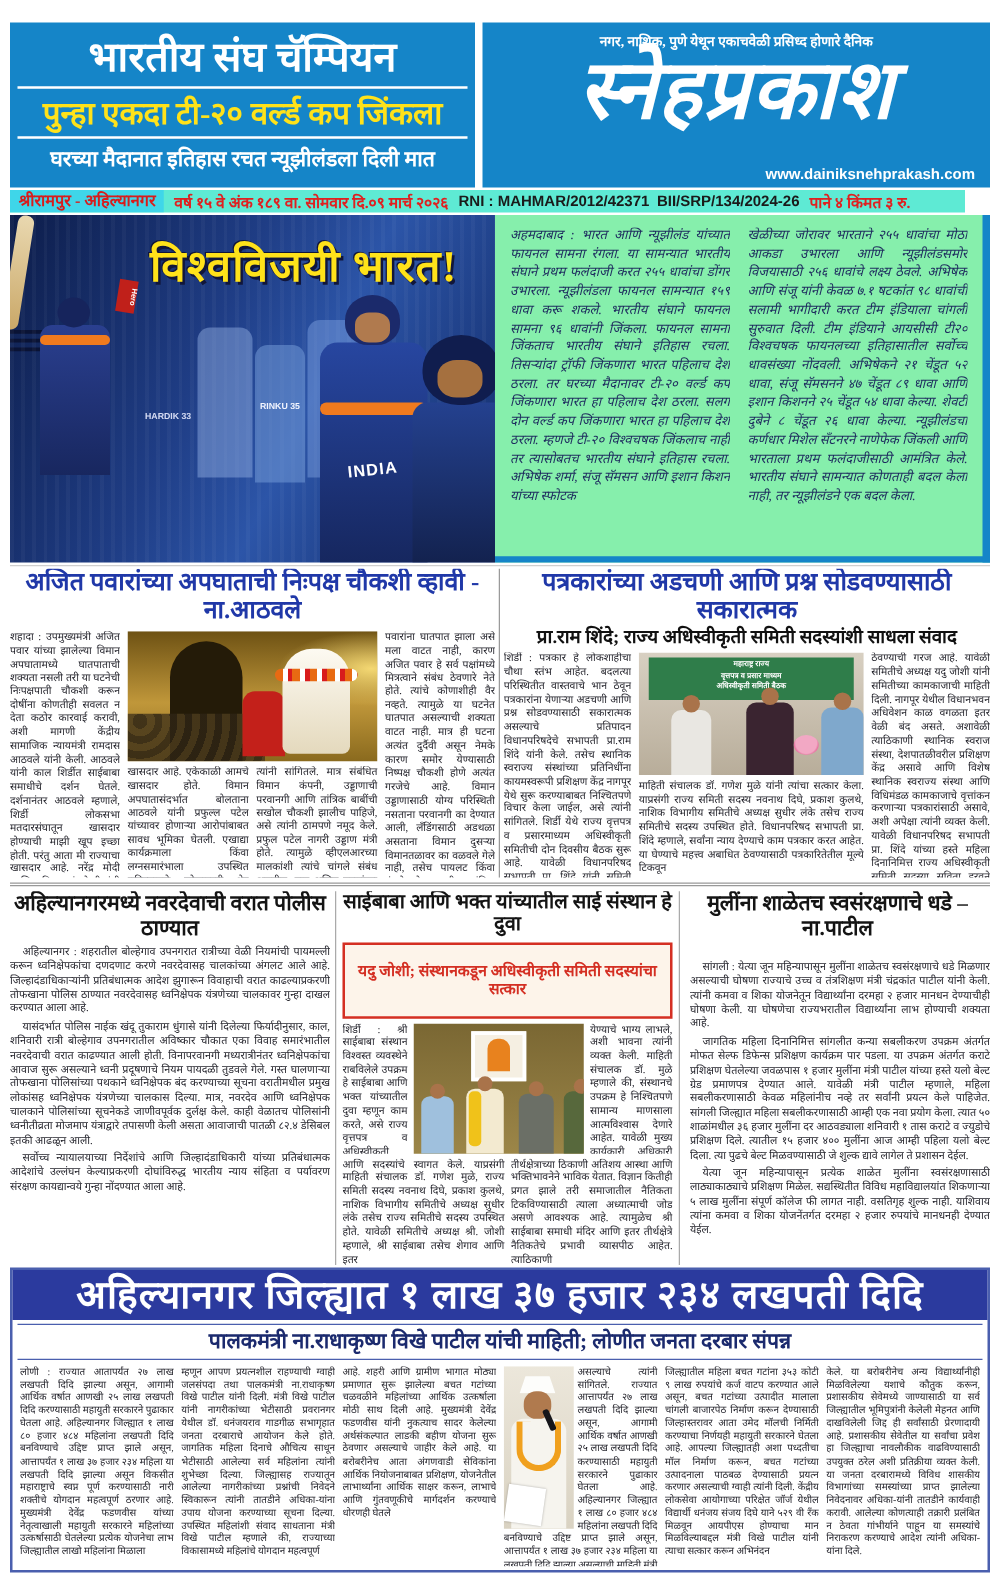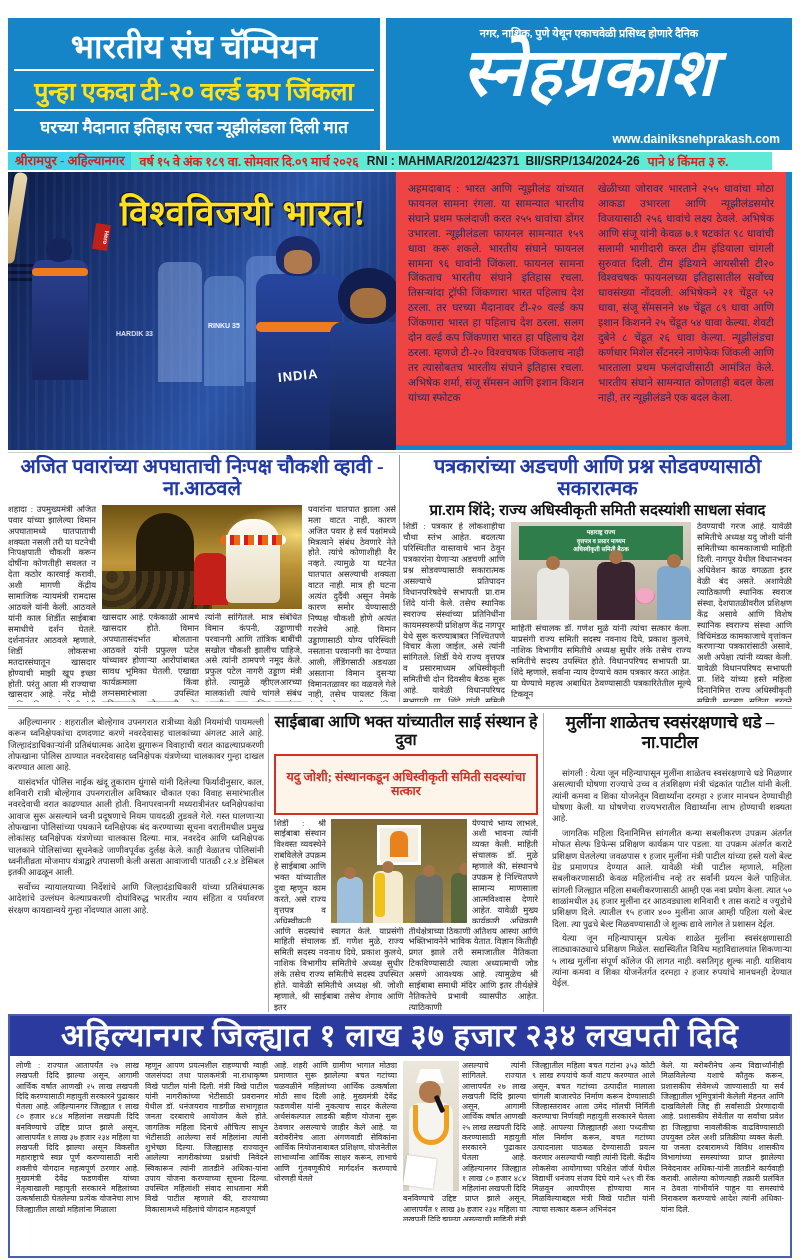--- a/index.html
+++ b/index.html
@@ -45,21 +45,21 @@
   .lp-p2head{left:268px;top:64px;width:44px;height:40px;background:#1b2a6b;border-radius:50% 50% 42% 42%;}
   .lp-p2face{left:276px;top:78px;width:28px;height:24px;background:#b07a4e;border-radius:40%;}
   .lp-p2body{left:248px;top:102px;width:86px;height:176px;background:linear-gradient(#2746a0,#16275f);border-radius:14px 14px 0 0;}
   .lp-p2or{left:248px;top:150px;width:86px;height:10px;background:#f07a1e;}
   .lp-label-india{position:absolute;left:270px;top:196px;color:#fff;font-size:13px;font-weight:bold;font-family:"Liberation Sans",sans-serif;letter-spacing:1px;transform:rotate(-6deg);}
   .lp-p3head{left:330px;top:96px;width:62px;height:56px;background:#101d4e;border-radius:50% 50% 46% 46%;}
   .lp-p3face{left:342px;top:116px;width:36px;height:30px;background:#a5703f;border-radius:42%;}
   .lp-p3grill{left:336px;top:128px;width:54px;height:3px;background:#0a1335;box-shadow:0 7px 0 #0a1335,0 14px 0 #0a1335;}
   .lp-p3body{left:322px;top:150px;width:70px;height:128px;background:linear-gradient(#24418f,#13224f);border-radius:12px 0 0 0;}
 
-  .lead-story{flex:1;background:#ef4444;border-right:6px solid #1585c8;border-bottom:5px solid #1585c8;box-sizing:border-box;padding:10px 12px;display:flex;gap:14px;}
+  .lead-story{flex:1;background:#86efac;border-right:6px solid #1585c8;border-bottom:5px solid #1585c8;box-sizing:border-box;padding:10px 12px;display:flex;gap:14px;font-style:italic;}
   .lead-col{flex:1;font-size:10.5px;line-height:1.42;color:#1d2b5e;text-align:justify;overflow:hidden;}
 
   
   .band1{position:absolute;left:8px;top:452px;width:784px;height:250px;display:flex;border-top:1px solid #cfcfcf;padding-top:2px;box-sizing:border-box;}
   .athavale{width:388px;overflow:hidden;}
   .vr1{width:1px;background:#9a9a9a;margin:0 3px;}
   .shinde{flex:1;overflow:hidden;}
   .head-blue{color:#2038a8;font-size:20px;font-weight:bold;text-align:center;line-height:1.12;}
   .sub-black{color:#111;font-size:15px;font-weight:bold;text-align:center;line-height:1.1;margin-top:2px;}
   .small-col{font-size:8.4px;line-height:1.3;text-align:justify;overflow:hidden;color:#26262e;}
@@ -239,20 +239,21 @@
           </div>
           <div class="small-col" style="flex:1;">माहिती संचालक डॉ. गणेश मुळे यांनी त्यांचा सत्कार केला. याप्रसंगी राज्य समिती सदस्य नवनाथ दिघे, प्रकाश कुलथे, नाशिक विभागीय समितीचे अध्यक्ष सुधीर लंके तसेच राज्य समितीचे सदस्य उपस्थित होते. विधानपरिषद सभापती प्रा. शिंदे म्हणाले, सर्वांना न्याय देण्याचे काम पत्रकार करत आहेत. या घेण्याचे महत्त्व अबाधित ठेवण्यासाठी पत्रकारितेतील मूल्ये टिकवून</div>
         </div>
         <div class="small-col sh-colR">ठेवण्याची गरज आहे. यावेळी समितीचे अध्यक्ष यदु जोशी यांनी समितीच्या कामकाजाची माहिती दिली. नागपूर येथील विधानभवन अधिवेशन काळ वगळता इतर वेळी बंद असते. अशावेळी त्याठिकाणी स्थानिक स्वराज संस्था, देशपातळीवरील प्रशिक्षण केंद्र असावे आणि विशेष स्थानिक स्वराज्य संस्था आणि विधिमंडळ कामकाजाचे वृत्तांकन करणाऱ्या पत्रकारांसाठी असावे, अशी अपेक्षा त्यांनी व्यक्त केली. यावेळी विधानपरिषद सभापती प्रा. शिंदे यांच्या हस्ते महिला दिनानिमित्त राज्य अधिस्वीकृती समिती सदस्या सविता हरवने आणि नेहा पुरव यांचा सत्कार करण्यात आला. डॉ. मुळे यांनी आभार व्यक्त केले.</div>
       </div>
     </article>
   </section>
 
   <section class="band2">
     <article class="varaat">
+      <h2 class="head-black" style="margin:0;">अहिल्यानगरमध्ये नवरदेवाची वरात पोलीस ठाण्यात</h2>
       <div class="body-wrap">
         <p class="body-p">अहिल्यानगर : शहरातील बोल्हेगाव उपनगरात रात्रीच्या वेळी नियमांची पायमल्ली करून ध्वनिक्षेपकांचा दणदणाट करणे नवरदेवासह चालकांच्या अंगलट आले आहे. जिल्हादंडाधिकाऱ्यांनी प्रतिबंधात्मक आदेश झुगारून विवाहाची वरात काढल्याप्रकरणी तोफखाना पोलिस ठाण्यात नवरदेवासह ध्वनिक्षेपक यंत्रणेच्या चालकावर गुन्हा दाखल करण्यात आला आहे.</p>
         <p class="body-p">यासंदर्भात पोलिस नाईक खंदू तुकाराम धुंगासे यांनी दिलेल्या फिर्यादीनुसार, काल, शनिवारी रात्री बोल्हेगाव उपनगरातील अविष्कार चौकात एका विवाह समारंभातील नवरदेवाची वरात काढण्यात आली होती. विनापरवानगी मध्यरात्रीनंतर ध्वनिक्षेपकांचा आवाज सुरू असल्याने ध्वनी प्रदूषणाचे नियम पायदळी तुडवले गेले. गस्त घालणाऱ्या तोफखाना पोलिसांच्या पथकाने ध्वनिक्षेपक बंद करण्याच्या सूचना वरातीमधील प्रमुख लोकांसह ध्वनिक्षेपक यंत्रणेच्या चालकास दिल्या. मात्र, नवरदेव आणि ध्वनिक्षेपक चालकाने पोलिसांच्या सूचनेकडे जाणीवपूर्वक दुर्लक्ष केले. काही वेळातच पोलिसांनी ध्वनीतीव्रता मोजमाप यंत्राद्वारे तपासणी केली असता आवाजाची पातळी ८२.४ डेसिबल इतकी आढळून आली.</p>
         <p class="body-p">सर्वोच्च न्यायालयाच्या निर्देशांचे आणि जिल्हादंडाधिकारी यांच्या प्रतिबंधात्मक आदेशांचे उल्लंघन केल्याप्रकरणी दोघांविरुद्ध भारतीय न्याय संहिता व पर्यावरण संरक्षण कायद्यान्वये गुन्हा नोंदण्यात आला आहे.</p>
       </div>
     </article>
 
     <article class="saiart">
       <h2 class="head-black" style="margin:0;font-size:16px;">साईबाबा आणि भक्त यांच्यातील साई संस्थान हे दुवा</h2>
       <div class="sai-sub">यदु जोशी; संस्थानकडून अधिस्वीकृती समिती सदस्यांचा सत्कार</div>
@@ -284,20 +285,21 @@
       <div class="body-wrap">
         <p class="body-p">सांगली : येत्या जून महिन्यापासून मुलींना शाळेतच स्वसंरक्षणाचे धडे मिळणार असल्याची घोषणा राज्याचे उच्च व तंत्रशिक्षण मंत्री चंद्रकांत पाटील यांनी केली. त्यांनी कमवा व शिका योजनेतून विद्यार्थ्यांना दरमहा २ हजार मानधन देण्याचीही घोषणा केली. या घोषणेचा राज्यभरातील विद्यार्थ्यांना लाभ होण्याची शक्यता आहे.</p>
         <p class="body-p">जागतिक महिला दिनानिमित्त सांगलीत कन्या सबलीकरण उपक्रम अंतर्गत मोफत सेल्फ डिफेन्स प्रशिक्षण कार्यक्रम पार पडला. या उपक्रम अंतर्गत कराटे प्रशिक्षण घेतलेल्या जवळपास १ हजार मुलींना मंत्री पाटील यांच्या हस्ते यलो बेल्ट ग्रेड प्रमाणपत्र देण्यात आले. यावेळी मंत्री पाटील म्हणाले, महिला सबलीकरणासाठी केवळ महिलांनीच नव्हे तर सर्वांनी प्रयत्न केले पाहिजेत. सांगली जिल्ह्यात महिला सबलीकरणासाठी आम्ही एक नवा प्रयोग केला. त्यात ५० शाळांमधील ३६ हजार मुलींना दर आठवड्याला शनिवारी १ तास कराटे व ज्युडोचे प्रशिक्षण दिले. त्यातील १५ हजार ४०० मुलींना आज आम्ही पहिला यलो बेल्ट दिला. त्या पुढचे बेल्ट मिळवण्यासाठी जे शुल्क द्यावे लागेल ते प्रशासन देईल.</p>
         <p class="body-p">येत्या जून महिन्यापासून प्रत्येक शाळेत मुलींना स्वसंरक्षणासाठी लाठ्याकाठ्याचे प्रशिक्षण मिळेल. सद्यस्थितीत विविध महाविद्यालयांत शिकणाऱ्या ५ लाख मुलींना संपूर्ण कॉलेज फी लागत नाही. वसतिगृह शुल्क नाही. याशिवाय त्यांना कमवा व शिका योजनेंतर्गत दरमहा २ हजार रुपयांचे मानधनही देण्यात येईल.</p>
       </div>
     </article>
   </section>
 
   <section class="bottom">
     <div class="banner">अहिल्यानगर जिल्ह्यात १ लाख ३७ हजार २३४ लखपती दिदि</div>
+    <div class="bot-sub">पालकमंत्री ना.राधाकृष्ण विखे पाटील यांची माहिती; लोणीत जनता दरबार संपन्न</div>
     <div class="bot-body">
       <div class="bot-col">लोणी : राज्यात आतापर्यंत २७ लाख लखपती दिदि झाल्या असून, आगामी आर्थिक वर्षात आणखी २५ लाख लखपती दिदि करण्यासाठी महायुती सरकारने पुढाकार घेतला आहे. अहिल्यानगर जिल्ह्यात १ लाख ८० हजार ४८४ महिलांना लखपती दिदि बनविण्याचे उद्दिष्ट प्राप्त झाले असून, आत्तापर्यंत १ लाख ३७ हजार २३४ महिला या लखपती दिदि झाल्या असून विकसीत महाराष्ट्राचे स्वप्न पूर्ण करण्यासाठी नारी शक्तीचे योगदान महत्वपूर्ण ठरणार आहे. मुख्यमंत्री देवेंद्र फडणवीस यांच्या नेतृत्वाखाली महायुती सरकारने महिलांच्या उत्कर्षासाठी घेतलेल्या प्रत्येक योजनेचा लाभ जिल्ह्यातील लाखो महिलांना मिळाला</div>
       <div class="bot-col">म्हणून आपण प्रयत्नशील राहण्याची ग्वाही जलसंपदा तथा पालकमंत्री ना.राधाकृष्ण विखे पाटील यांनी दिली. मंत्री विखे पाटील यांनी नागरीकांच्या भेटीसाठी प्रवरानगर येथील डॉ. धनंजयराव गाडगीळ सभागृहात जनता दरबाराचे आयोजन केले होते. जागतिक महिला दिनाचे औचित्य साधून भेटीसाठी आलेल्या सर्व महिलांना त्यांनी शुभेच्छा दिल्या. जिल्ह्यासह राज्यातून आलेल्या नागरीकांच्या प्रश्नांची निवेदने स्विकारून त्यांनी तातडीने अधिका-यांना उपाय योजना करण्याच्या सूचना दिल्या. उपस्थित महिलांशी संवाद साधताना मंत्री विखे पाटील म्हणाले की, राज्याच्या विकासामध्ये महिलांचे योगदान महत्वपूर्ण</div>
       <div class="bot-col">आहे. शहरी आणि ग्रामीण भागात मोठ्या प्रमाणात सुरू झालेल्या बचत गटांच्या चळवळीने महिलांच्या आर्थिक उत्कर्षाला मोठी साथ दिली आहे. मुख्यमंत्री देवेंद्र फडणवीस यांनी नुकत्याच सादर केलेल्या अर्थसंकल्पात लाडकी बहीण योजना सुरू ठेवणार असल्याचे जाहीर केले आहे. या बरोबरीनेच आता अंगणवाडी सेविकांना आर्थिक नियोजनाबाबत प्रशिक्षण, योजनेतील लाभार्थ्यांना आर्थिक साक्षर करून, लाभाचे आणि गुंतवणूकीचे मार्गदर्शन करण्याचे धोरणही घेतले</div>
       <div class="bot-col">
         <div class="minister-photo">
           <div class="min-body"></div>
           <div class="min-garl"></div>
           <div class="min-cap"></div>
           <div class="min-face"></div>

